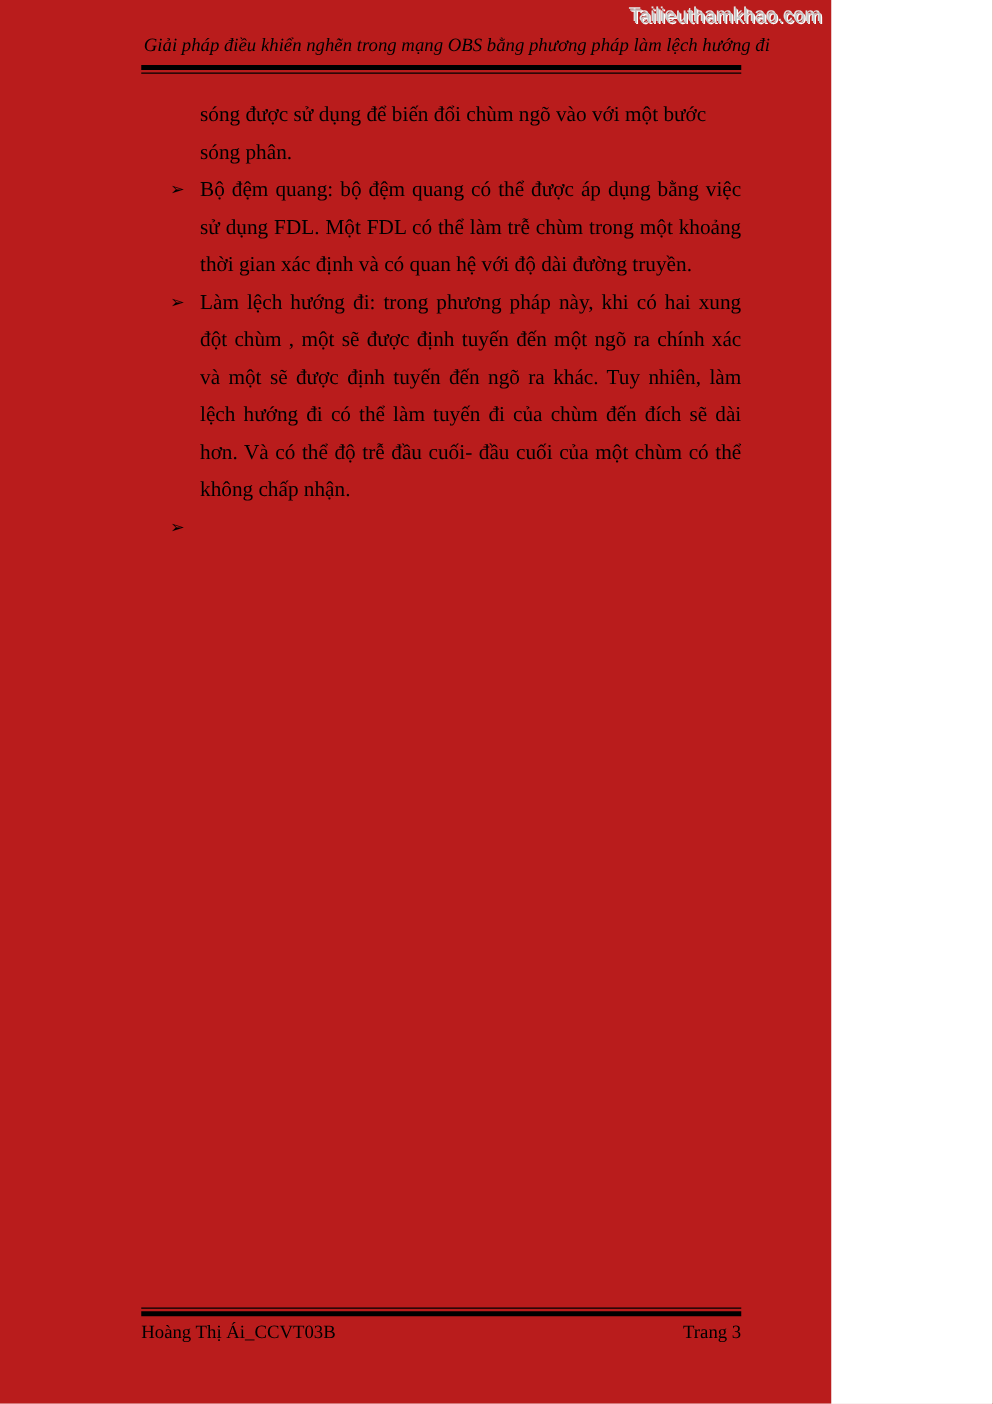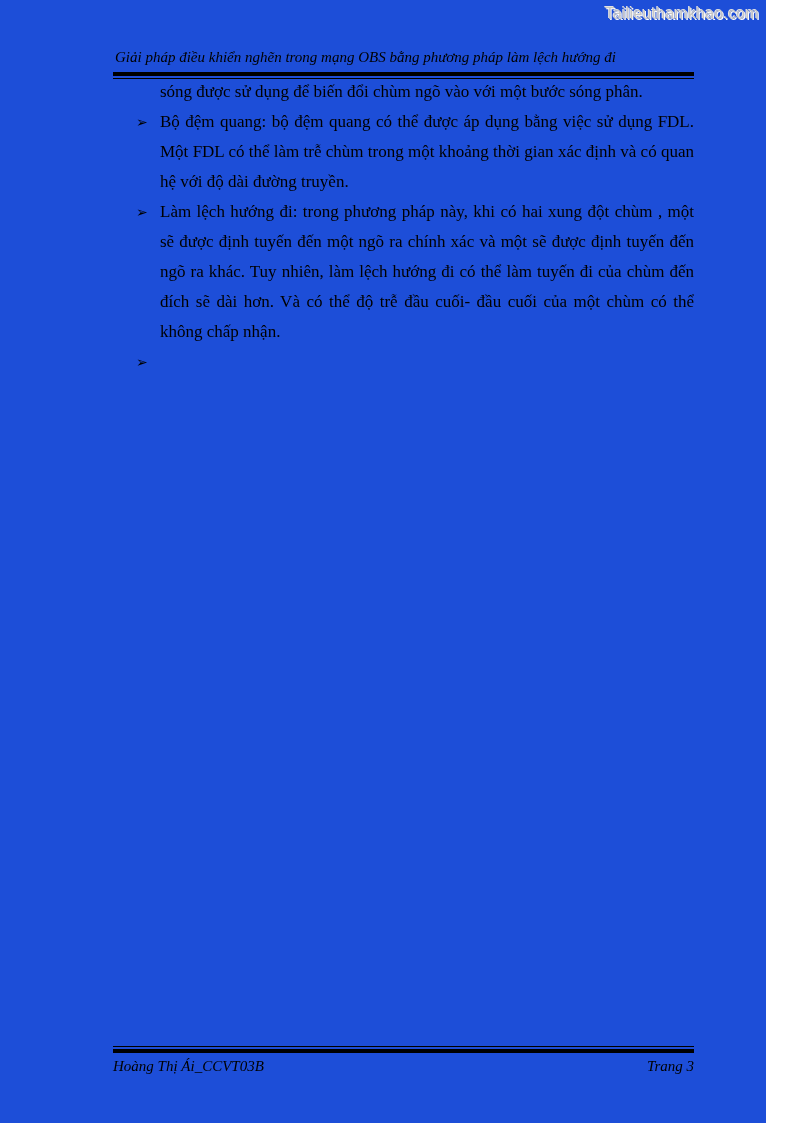--- a/index.html
+++ b/index.html
@@ -1,35 +1,35 @@
 <!DOCTYPE html>
 <html lang="vi"><head>
 <meta charset="utf-8">
 <style>
   html,body{margin:0;padding:0;background:#ffffff;}
   .page{
     position:relative;
-    width:766px;height:1123px;
-    background:#1d4ed8;
+    width:665px;height:1123px;
+    background:#b91c1c;
     font-family:"Liberation Serif","DejaVu Serif",serif;
     color:#000000;
     overflow:hidden;
   }
   
   .watermark{
     position:absolute;top:5px;right:7px;
     font-family:"Liberation Sans","DejaVu Sans",sans-serif;
     font-size:16px;
     color:#c6c6c6;
     text-shadow:1px 1px 0 #ffffff,-1px -1px 0 #e2e2e2;
     letter-spacing:0.2px;
   }
   
   .header{
-    position:absolute;left:113px;right:72px;top:48px;
+    position:absolute;left:113px;right:72px;top:28px;
   }
   .header-title{
     font-style:italic;
     font-size:15px;
     line-height:18px;
     padding:0 0 6px 2px;
     white-space:nowrap;
   }
   .rule-thick-thin{ 
     border-top:4px solid #000;
@@ -62,21 +62,20 @@
     position:absolute;left:113px;right:72px;top:1046px;
   }
   .rule-thin-thick{ 
     border-top:1px solid #000;
     height:2px;
     border-bottom:4px solid #000;
   }
   .footer-row{
     display:flex;
     justify-content:space-between;
-    font-style:italic;
     font-size:15px;
     margin-top:5px;
   }
 </style>
 </head>
 <body>
 
 <div class="page">
 
   <div class="watermark">Tailieuthamkhao.com</div>

